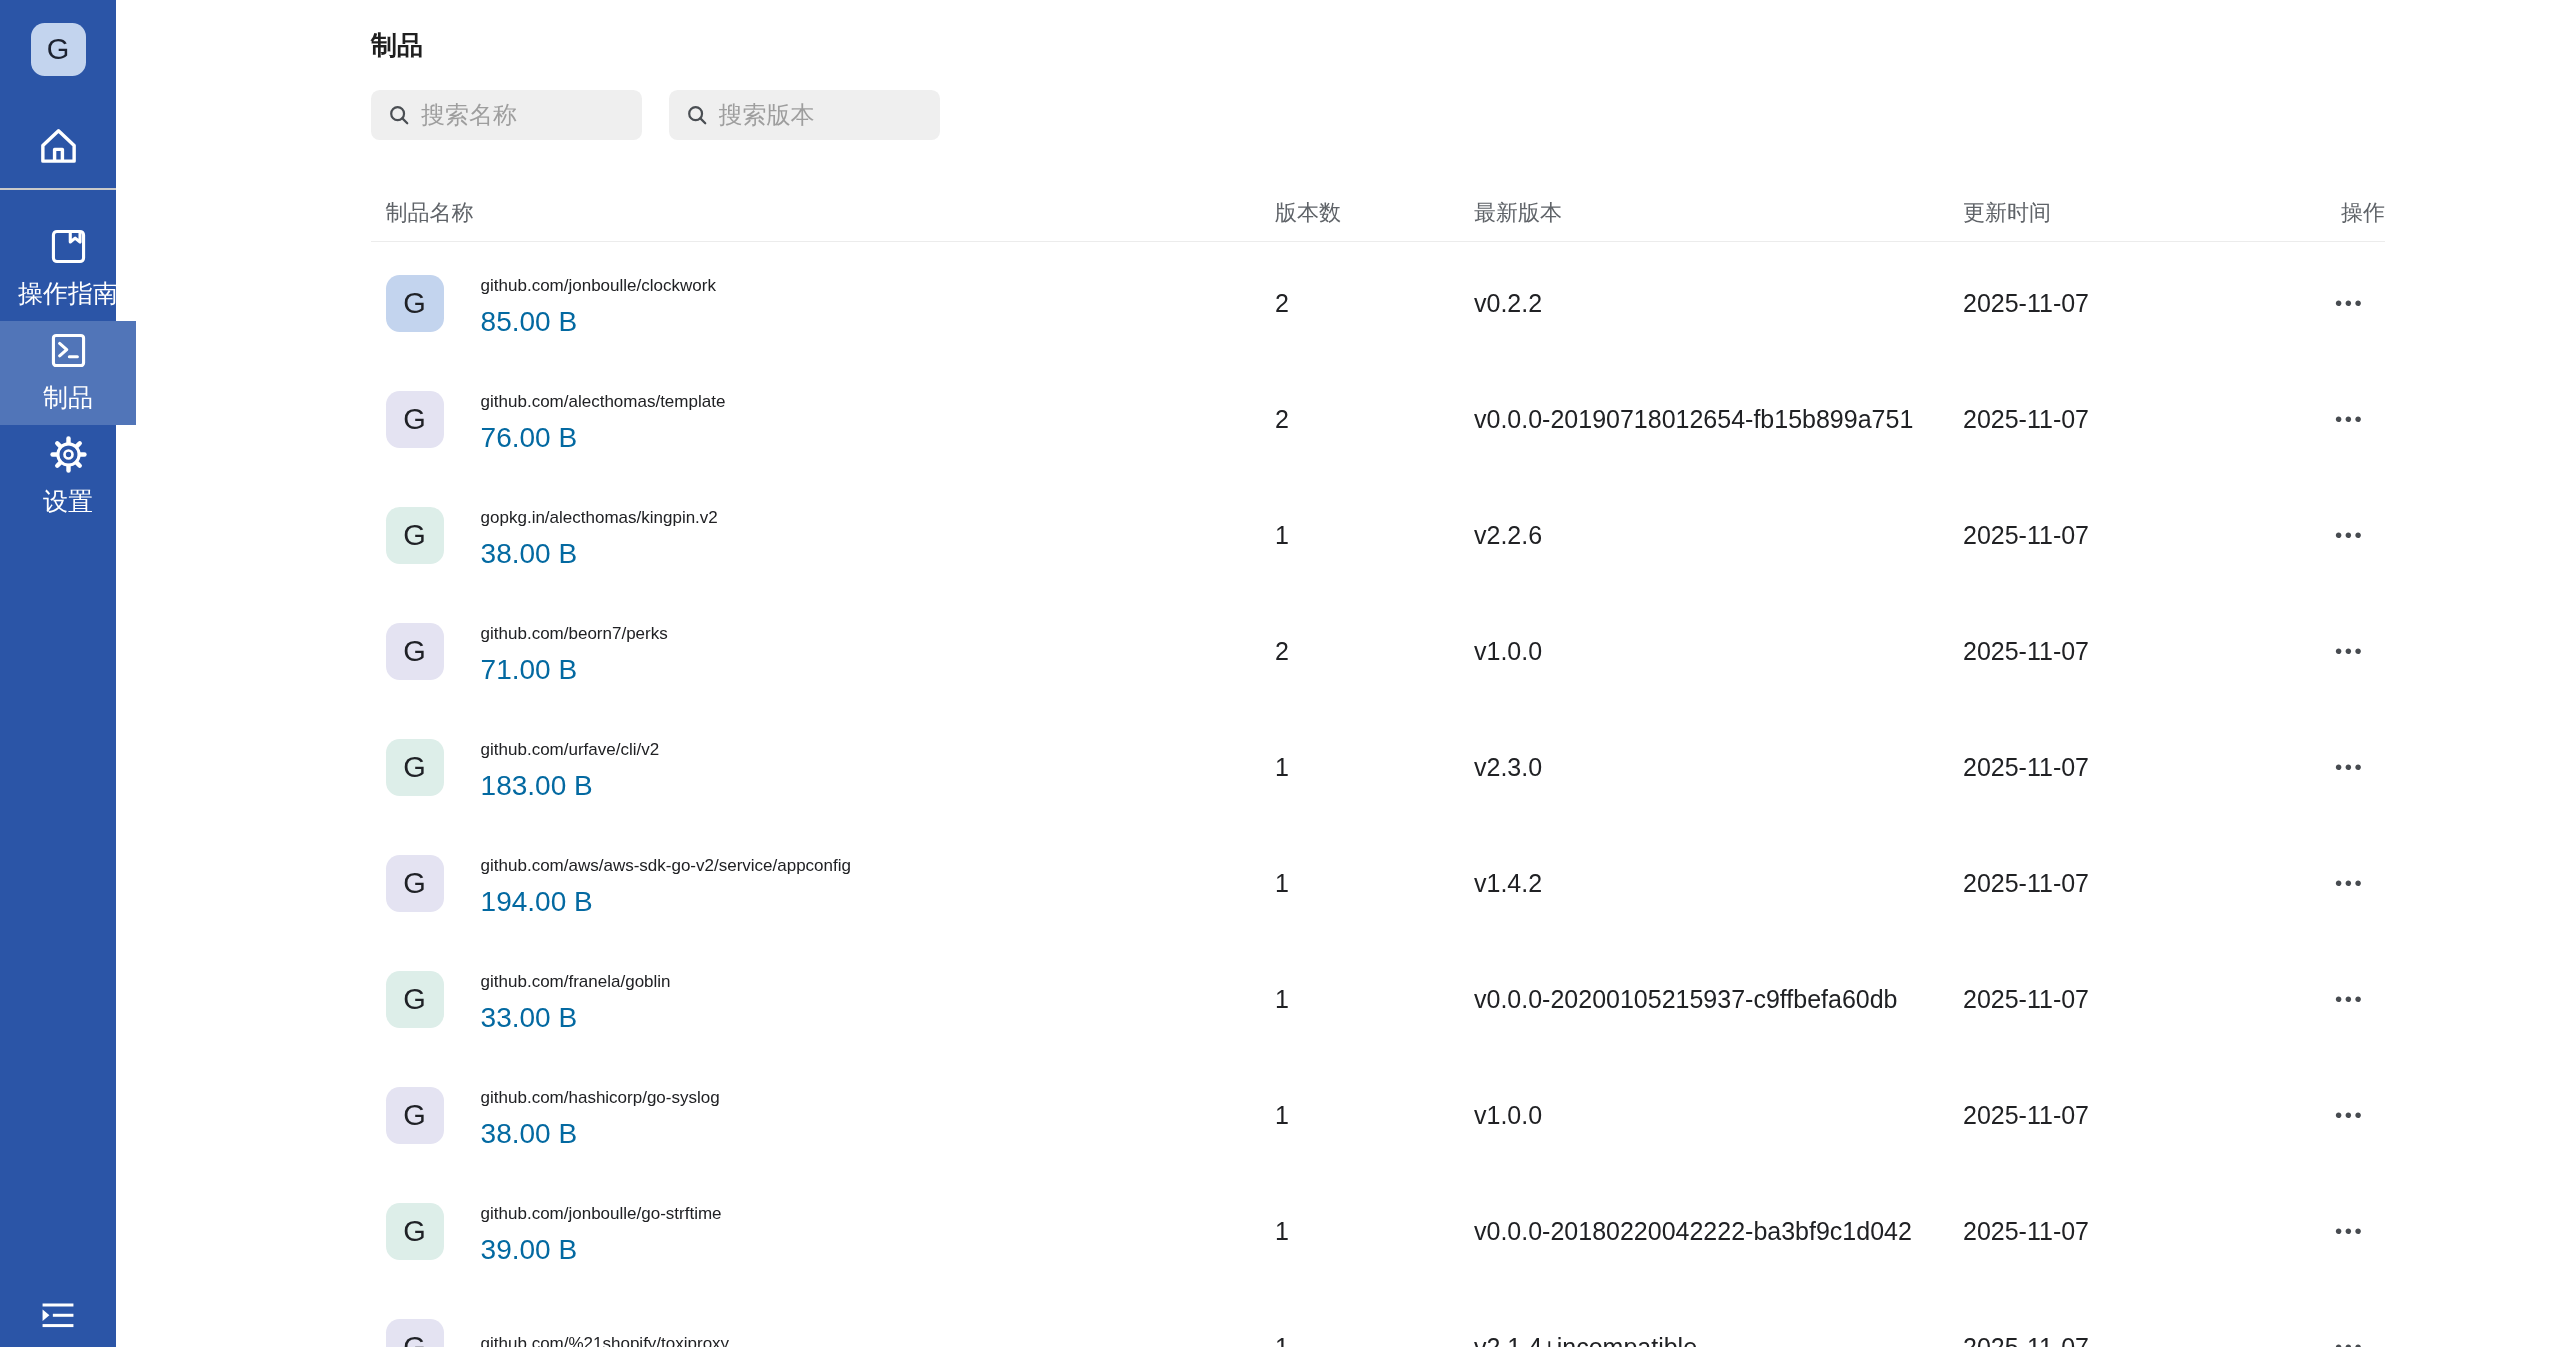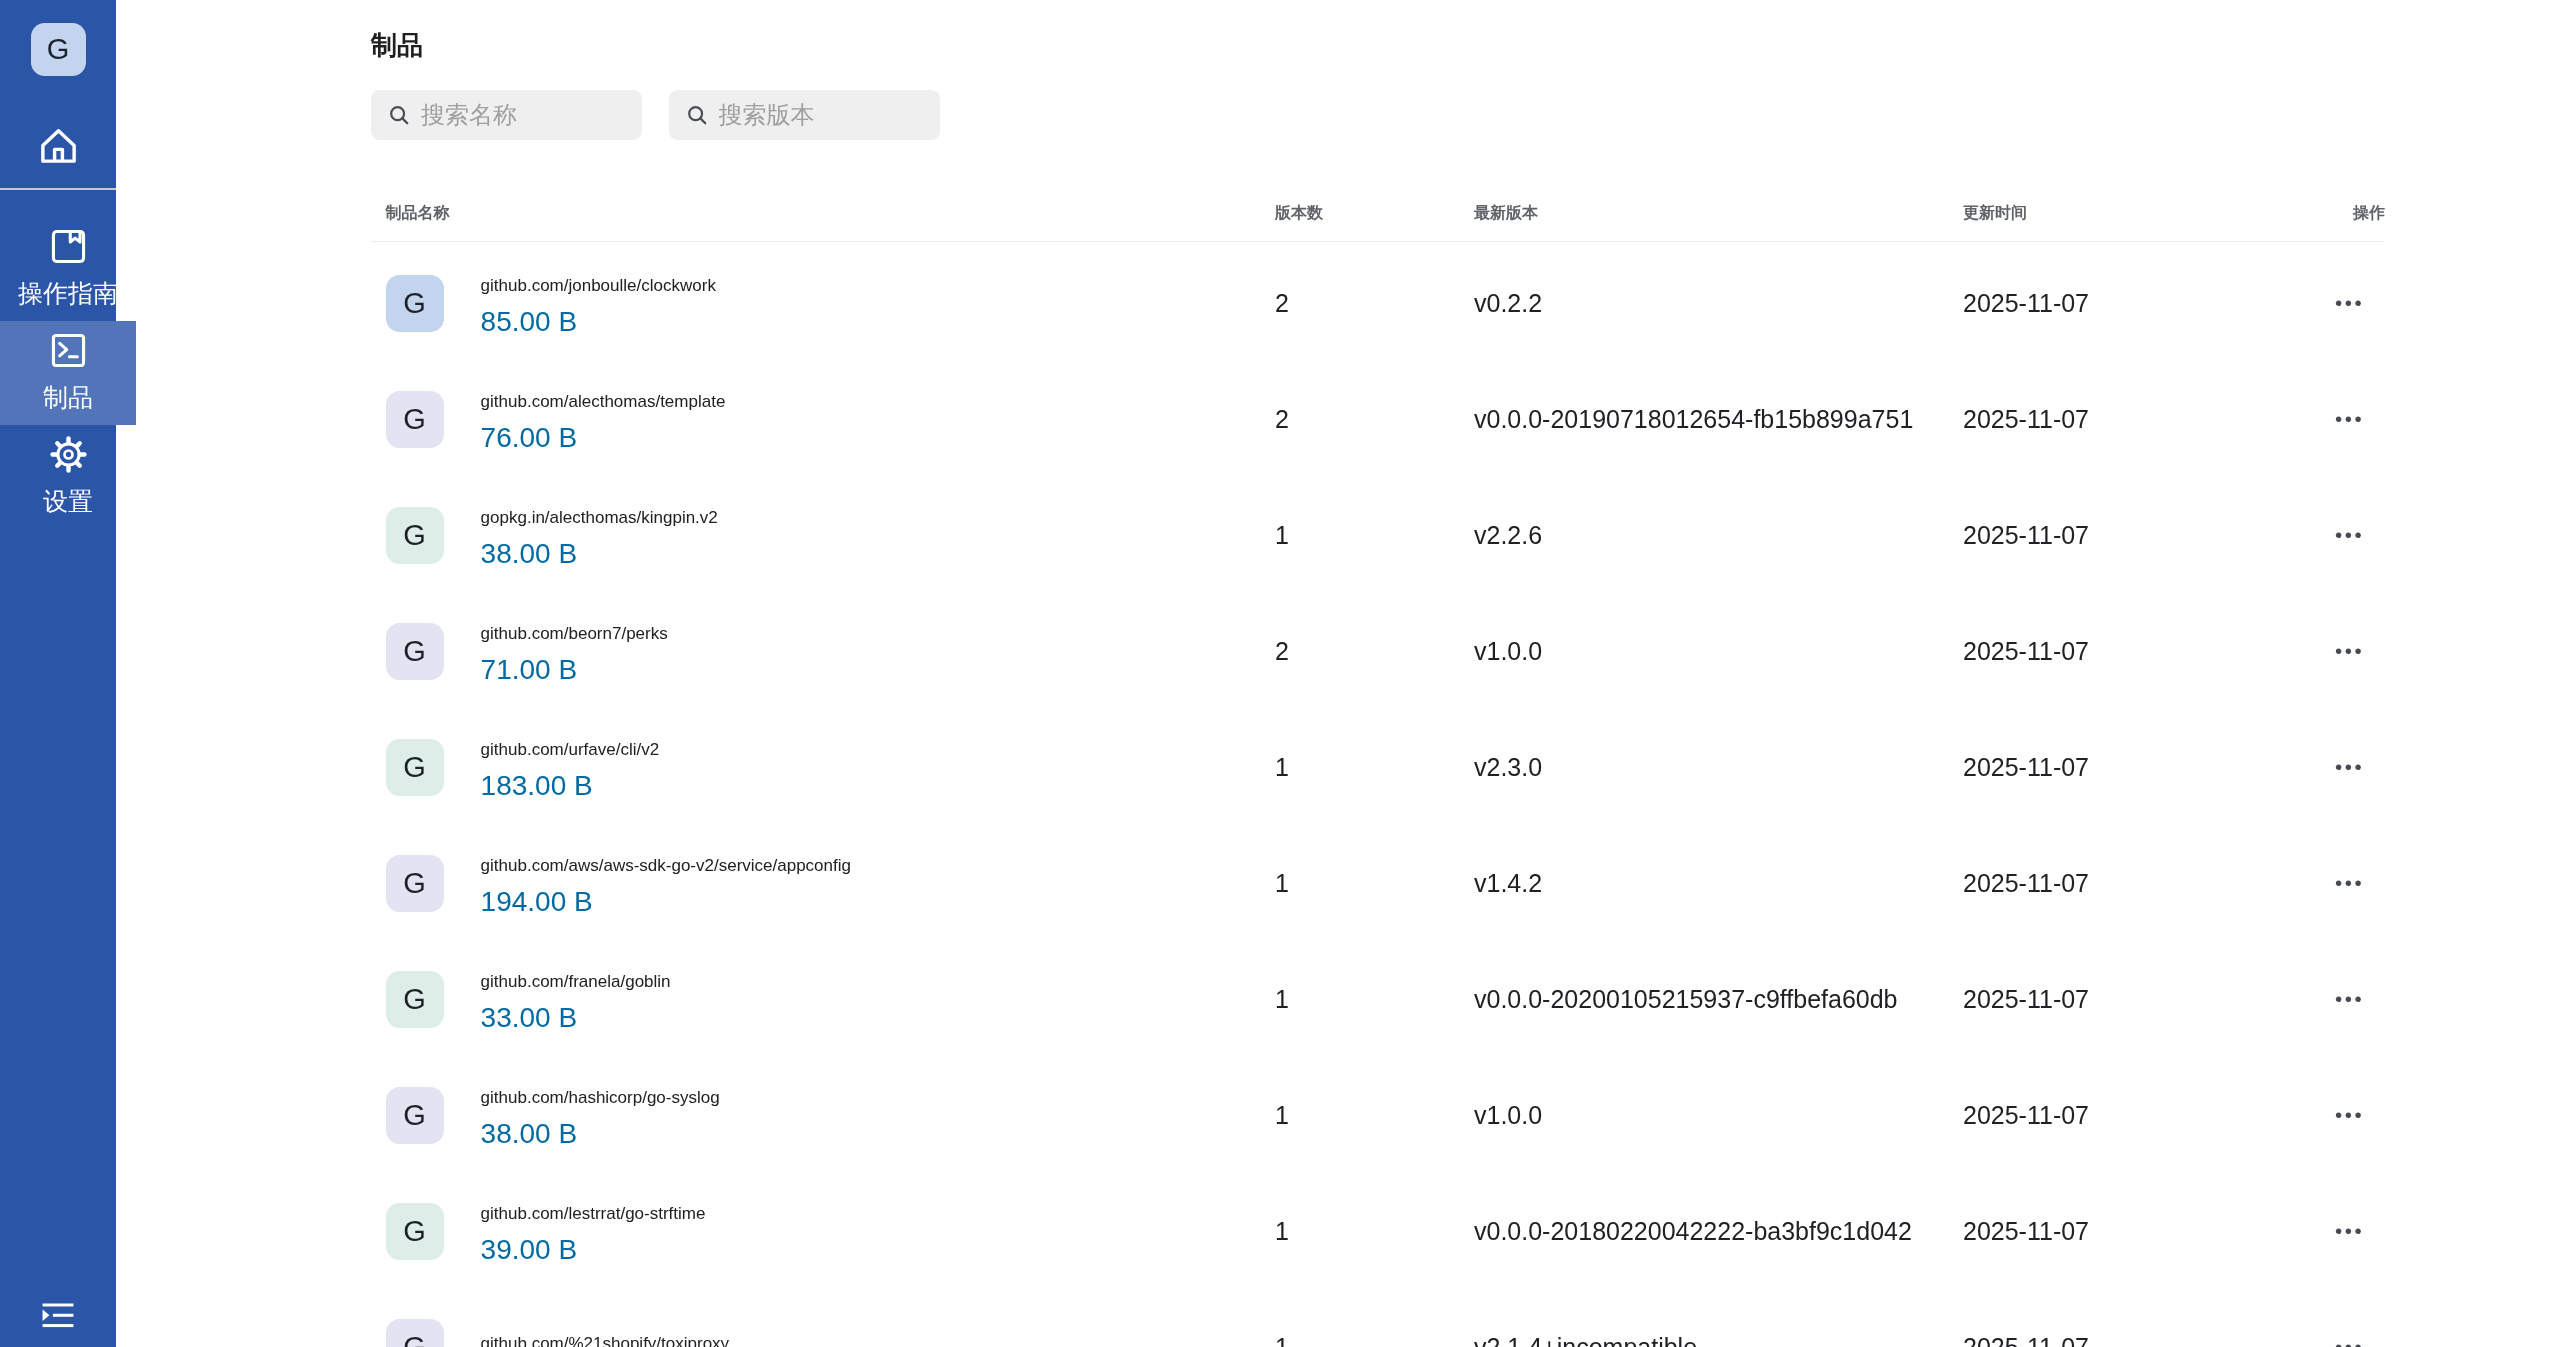--- a/index.html
+++ b/index.html
@@ -32,21 +32,21 @@
   .search-box { width:271px; height:50px; background:#efefef; border-radius:8.6px;
     display:flex; align-items:center; padding-left:17px; gap:11px; }
   .search-box input { border:none; outline:none; background:transparent; flex:1;
     font-size:24px; color:#333; font-family:"Liberation Sans",sans-serif; }
   .search-box input::placeholder { color:#9e9e9e; }
 
   
   .table { width:2014px; margin-top:45px; }
   .thead { display:grid; grid-template-columns:904px 199px 489px 356px 1fr;
     height:57px; align-items:center; border-bottom:1.7px solid #ececec;
-    color:#5f6368; font-size:16px; font-weight:bold; }
+    color:#5f6368; font-size:22px; font-weight:normal; }
   .thead .c1 { padding-left:14.6px; }
   .thead .c5 { text-align:right; }
   .tbody { margin-top:3.4px; }
   .trow { display:grid; grid-template-columns:904px 199px 489px 356px 1fr;
     height:116px; align-items:center; cursor:pointer; }
   .cell-name { display:flex; align-items:center; gap:37px; padding-left:14.6px; }
   .badge { width:58px; height:57px; border-radius:13.7px; display:flex; flex:0 0 58px;
     align-items:center; justify-content:center; font-size:29px; color:#1f2126; }
   .nm { font-size:17px; color:#202124; line-height:29px; }
   .sz { font-size:28px; color:#0369a1; margin-top:8.6px; line-height:27.4px; }
@@ -282,21 +282,21 @@
     <div class="val">v1.0.0</div>
     <div class="val">2025-11-07</div>
     <div class="cell-action">
       <span class="more-btn">•••</span>
     </div>
   </div>
           <div class="trow">
     <div class="cell-name">
       <div class="badge" style="background: rgb(221, 238, 233);">G</div>
       <div>
-        <div class="nm">github.com/lestrrat/go-strftime</div>
+        <div class="nm">github.com/jonboulle/go-strftime</div>
         <div class="sz">39.00 B</div>
       </div>
     </div>
     <div class="val">1</div>
     <div class="val">v0.0.0-20180220042222-ba3bf9c1d042</div>
     <div class="val">2025-11-07</div>
     <div class="cell-action">
       <span class="more-btn">•••</span>
     </div>
   </div>

